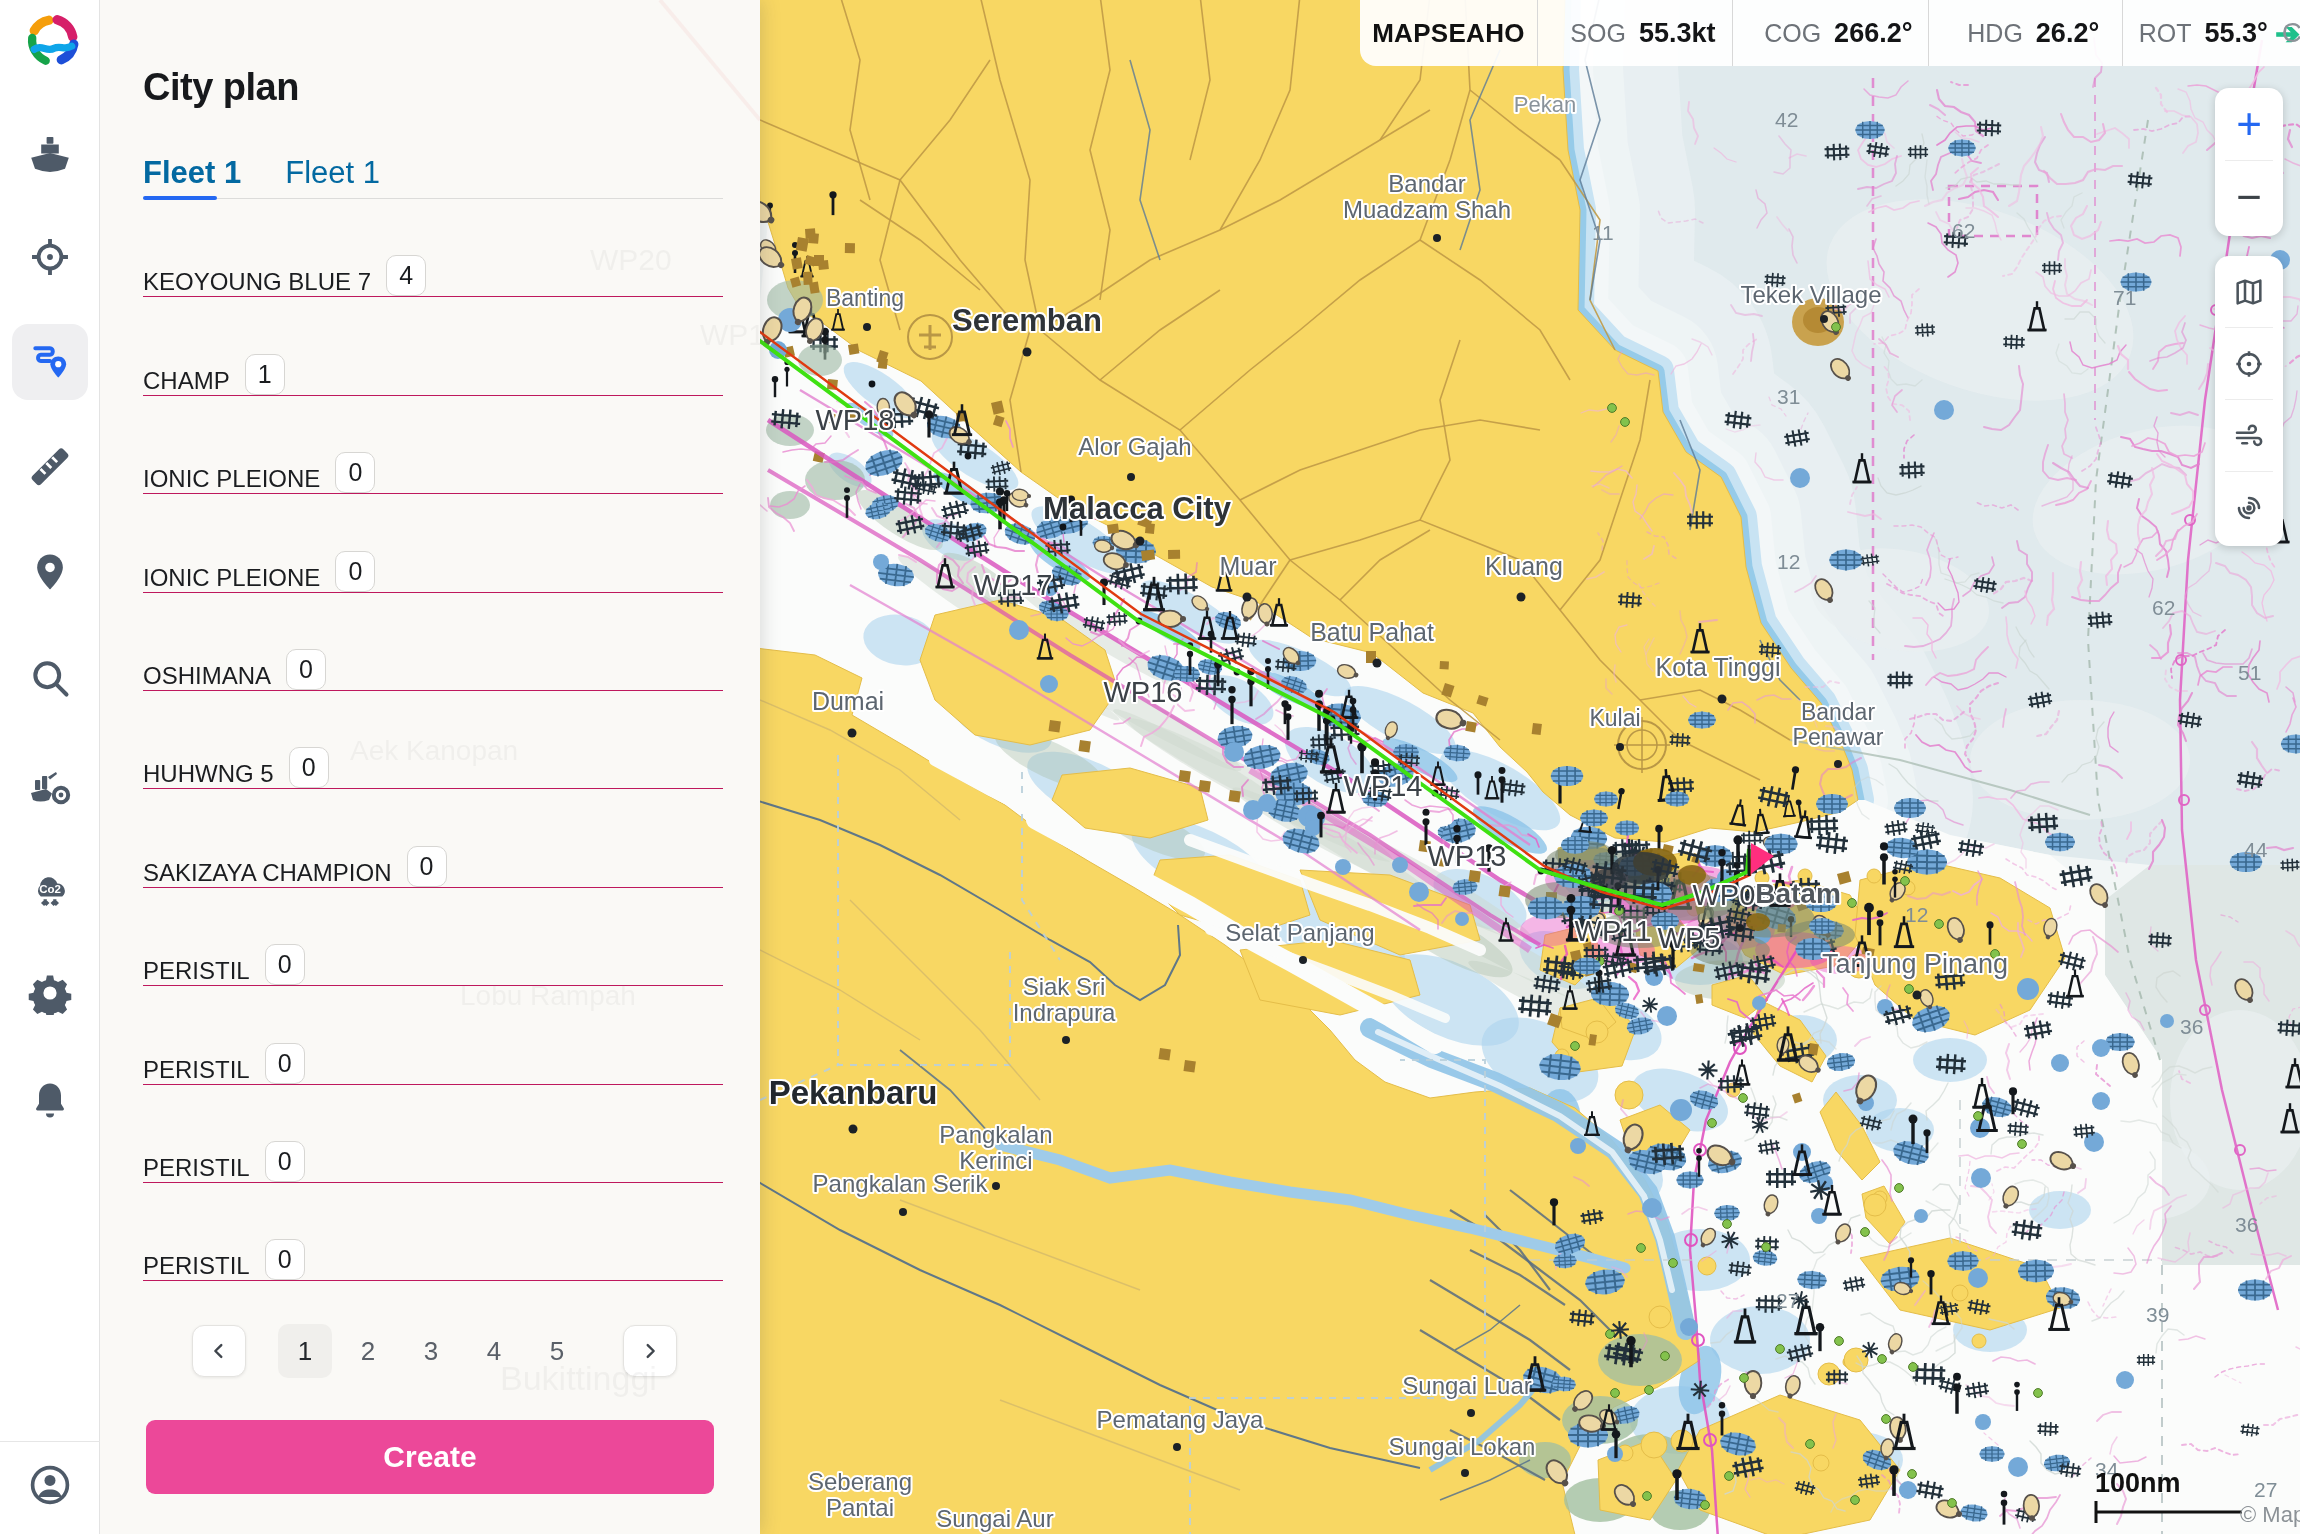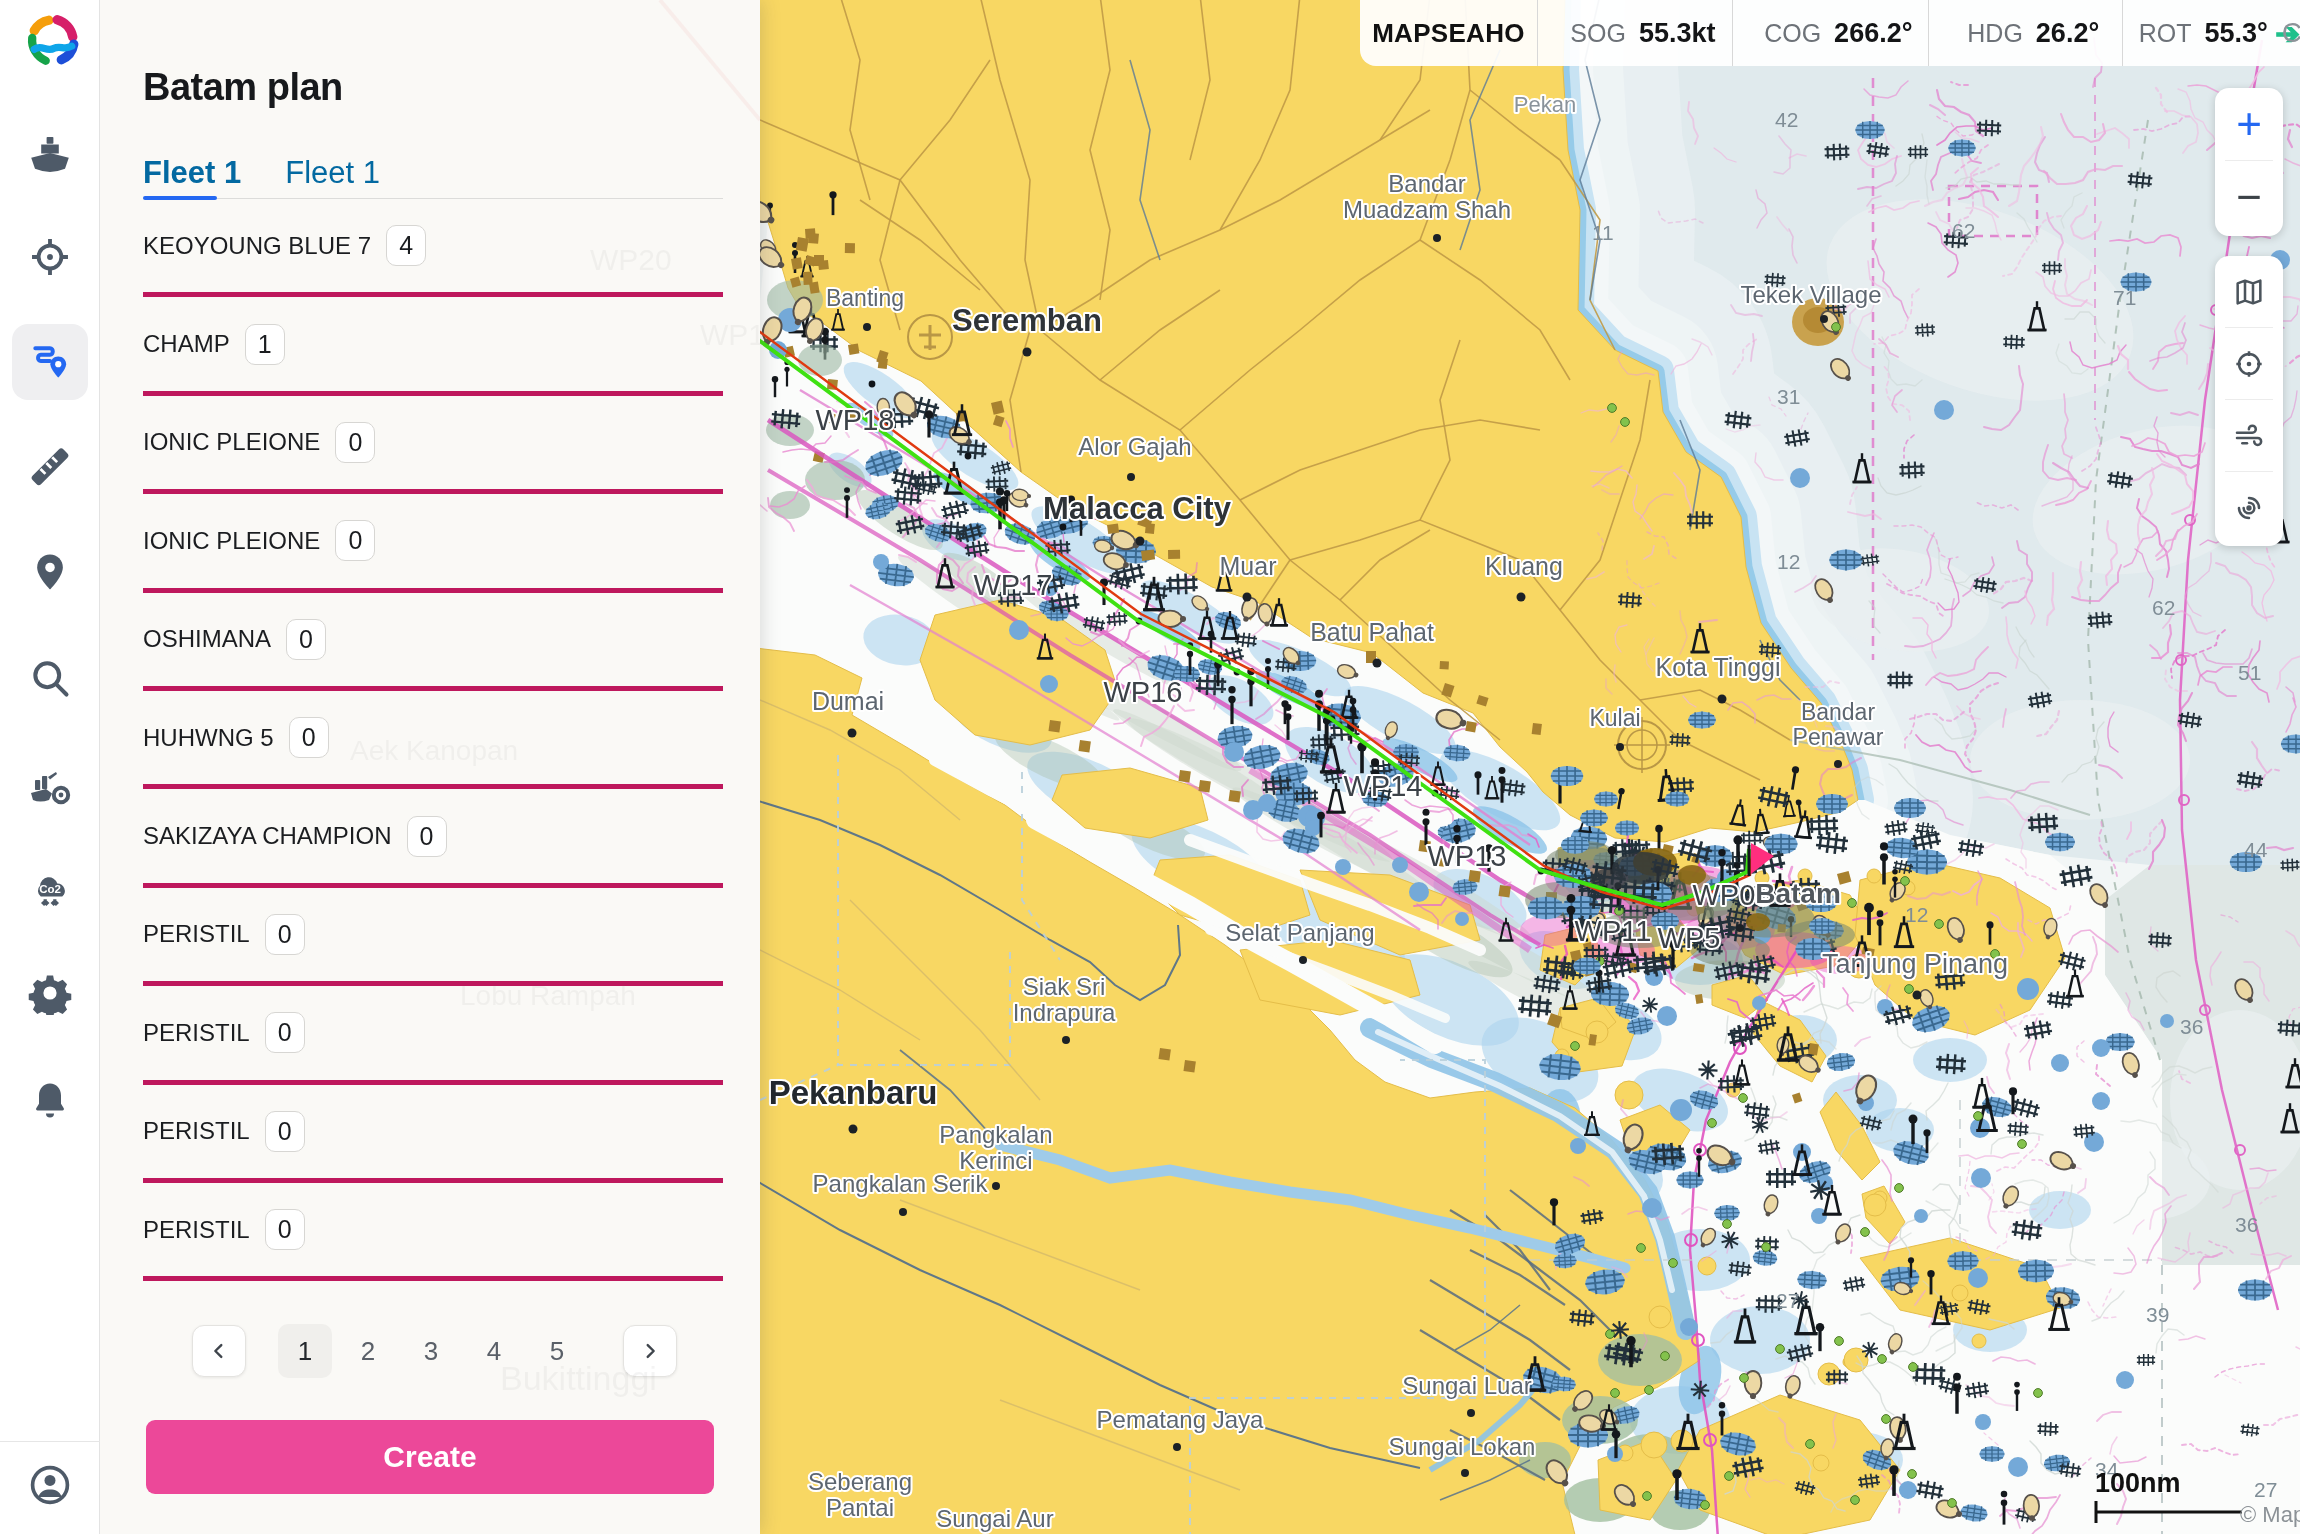--- a/index.html
+++ b/index.html
@@ -9,21 +9,21 @@
 .ric { position:absolute; left:12px; width:76px; height:76px; display:flex; align-items:center; justify-content:center; border-radius:16px; }
 .ric.active { background:#efeff1; }
 .rsep { position:absolute; left:0; top:1441px; width:100px; border-top:1px solid #e6e6e6; }
 .panel { position:absolute; left:100px; top:0; width:660px; height:1534px; background:rgba(250,249,246,0.97); z-index:20; box-shadow:2px 0 18px rgba(60,60,60,0.18); }
 .ptitle { font-size:38px; font-weight:700; color:#17191c; margin:66px 0 0 43px; letter-spacing:-0.5px; }
 .tabs { margin:46px 0 0 43px; position:relative; width:580px; border-bottom:1px solid #dcdcda; height:44px; }
 .tab { display:inline-block; font-size:31px; margin-right:44px; color:#0369a1; }
 .tab.b { font-weight:700; }
 .tabline { position:absolute; left:0; bottom:-2px; width:74px; height:4px; background:#2468f2; border-radius:2px; }
 .rows { margin:0 0 0 43px; width:580px; }
-.row { height:98.4px; display:flex; align-items:center; border-bottom:5px solid #be185d; }
+.row { height:98.4px; display:flex; align-items:flex-end; border-bottom:1px solid #be185d; }
 .rname { font-size:24px; color:#1b1d20; }
 .badge { margin-left:15px; min-width:40px; height:41px; border:1.5px solid #d7d6d3; background:#fff; border-radius:10px; font-size:25px; color:#1b1d20; display:inline-flex; align-items:center; justify-content:center; padding:0 10px; }
 .pager { position:absolute; left:92px; top:1324px; width:485px; display:flex; align-items:center; }
 .pbtn { width:54px; height:52px; background:#fff; border:1px solid #e4e3e0; border-radius:12px; box-shadow:0 1px 3px rgba(0,0,0,0.08); display:flex; align-items:center; justify-content:center; color:#3f454c; }
 .pnum { width:54px; height:54px; display:flex; align-items:center; justify-content:center; font-size:26px; color:#5a6068; }
 .pnum.cur { background:#f0efec; border-radius:10px; color:#23272c; }
 .pgap { flex:1; }
 .pnums { display:flex; gap:9px; margin-left:32px; }
 .createbtn { position:absolute; left:46px; top:1420px; width:568px; height:74px; background:#ec4899; border-radius:9px; color:#fff; font-size:30px; font-weight:700; display:flex; align-items:center; justify-content:center; }
 .ghostlayer2 { position:absolute; left:100px; top:0; width:660px; height:1534px; z-index:21; pointer-events:none; opacity:0.07; }
@@ -1657,21 +1657,21 @@
           <path d="M12,4.5 a7.5,7.5 0 0 1 7.5,7.5 M12,19.5 a7.5,7.5 0 0 1 -7.5,-7.5"></path>
           <path d="M12,8 a4,4 0 0 1 4,4 a4,4 0 0 1 -4,4 a4,4 0 0 1 -4,-4"></path>
         </svg>
       </div>
 </div>
 <div class="scale"><div class="scaletxt">100nm</div><svg width="160" height="26" viewBox="0 0 160 26">
         <path d="M6,2 V24 M6,13 H152" stroke="#111" stroke-width="3" fill="none"></path>
       </svg></div>
 <div class="attrib">© Mapb</div>
 <div class="panel">
- <div class="ptitle">Batam plan</div>
+ <div class="ptitle">City plan</div>
  <div class="tabs"><span class="tab b">Fleet 1</span><span class="tab">Fleet 1</span><div class="tabline"></div></div>
  <div class="rows">
         <div class="row">
           <span class="rname">KEOYOUNG BLUE 7</span>
           <span class="badge">4</span>
         </div>
         <div class="row">
           <span class="rname">CHAMP</span>
           <span class="badge">1</span>
         </div>

